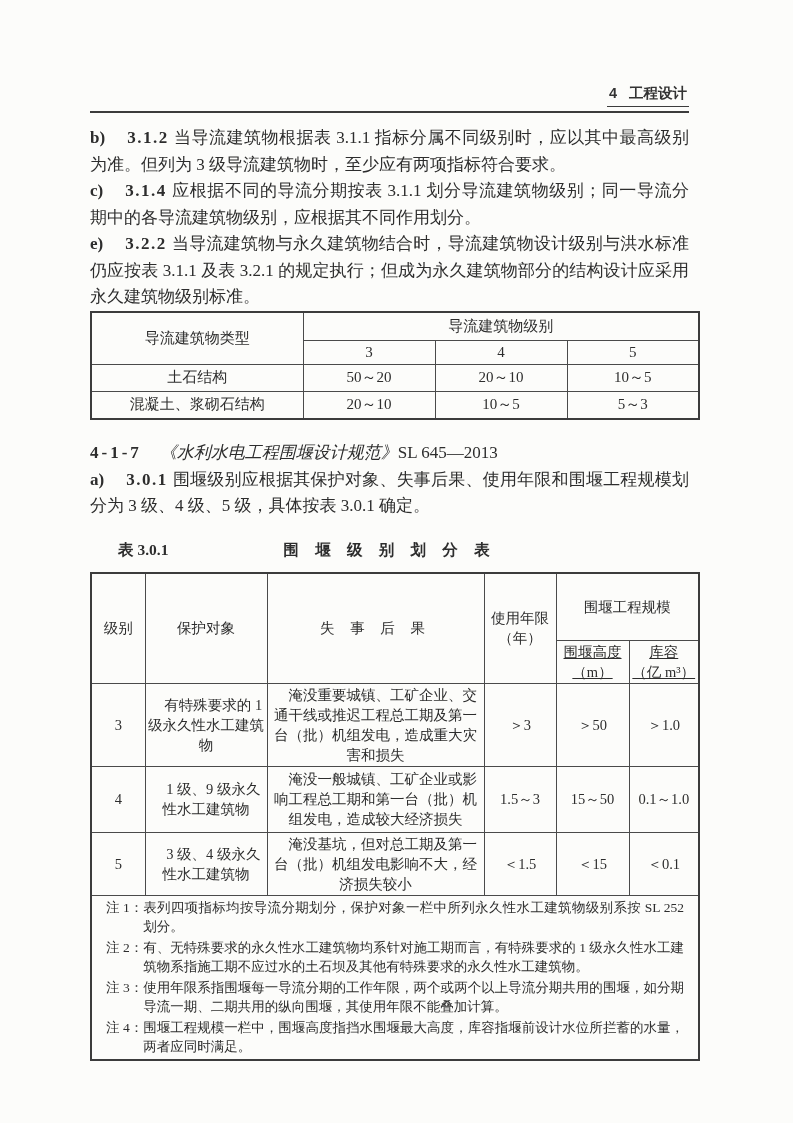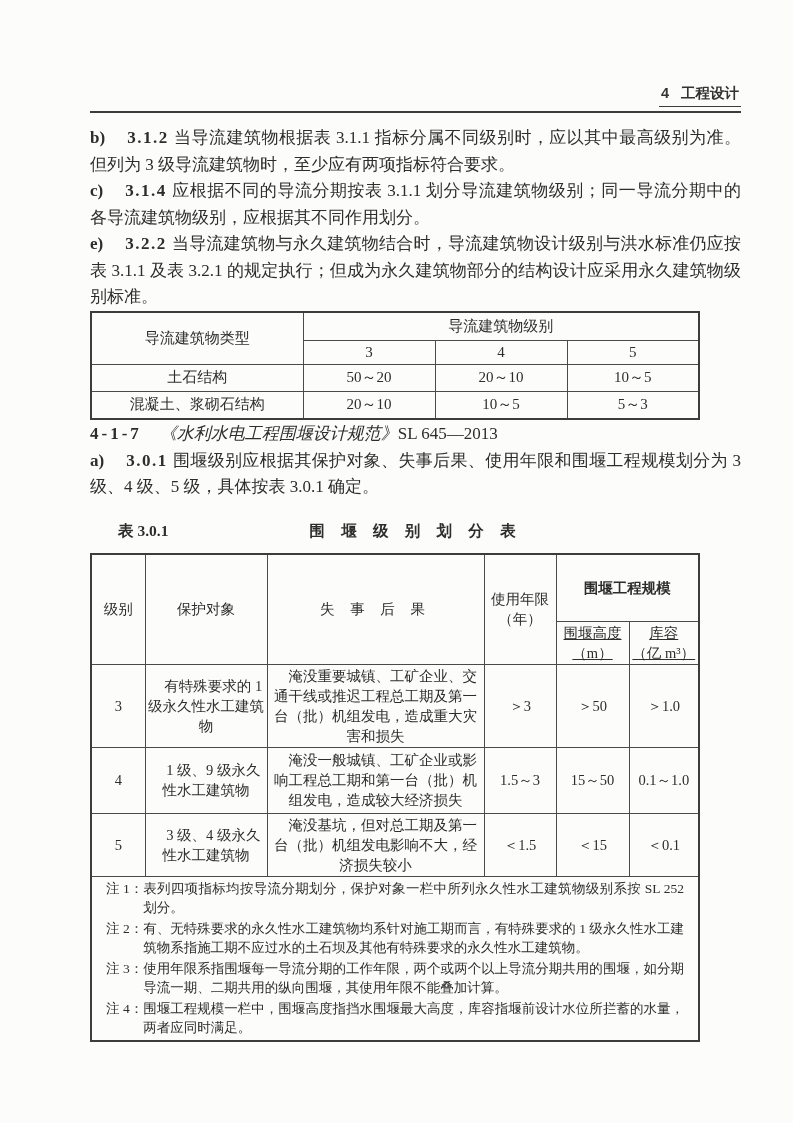--- a/index.html
+++ b/index.html
@@ -3,21 +3,21 @@
 <meta charset="utf-8">
 <style>
   html,body{margin:0;padding:0;background:#ffffff;}
   .page{
     position:relative;
     width:793px;height:1123px;
     box-sizing:border-box;
     background:#fcfcfa;
     color:#2d2d2d;
     font-family:"Liberation Serif","DejaVu Serif",serif;
-    padding:84px 52px 0 90px;
+    padding:84px 104px 0 90px;
     overflow:hidden;
   }
   
   .hdr{ text-align:right; font-family:"Liberation Sans","DejaVu Sans",sans-serif; font-size:14.5px; font-weight:600; color:#333; }
   .hdr-inner{ display:inline-block; border-bottom:1.5px solid #3c3c3c; padding:0 2px 3px 2px; }
   .hdr-no{ margin-right:12px; }
   .hdr-rule{ border-top:2px solid #3c3c3c; margin-top:4px; height:0; }
   
   .bodytext{ margin-top:12px; font-size:17px; line-height:26.5px; text-align:justify; }
   .bodytext p{ margin:0; }
@@ -38,28 +38,28 @@
   table.t321 td{ height:24px; }
   table.t321 tr.grp td{ height:25px; }
   table.t321 tr.grades td{ height:21px; }
   table.t301{ font-size:14.5px; margin-top:2px; }
   table.t301 td{ line-height:20px; }
   .pre{ white-space:pre-line; }
   .lsp{ letter-spacing:6px; }
   td.cell-left{ text-align:justify; padding:5px 10px 5px 10px; line-height:21.5px; text-indent:1em; }
   tr.hrow td{ height:64px; }
   tr.hrow-sub td{ height:40px;text-decoration:underline; }
-  td.scale-grp{ height:24px;font-weight:bold; }
+  td.scale-grp{ height:24px; }
   
   td.notes-cell{ text-align:left; padding:7px 12px 9px 15px; }
   .note{ display:flex; font-size:13.5px; line-height:19.5px; text-align:justify; margin:1px 12px; }
   .note-label{ flex:0 0 auto; white-space:pre; }
   .note-text{ flex:1 1 auto; }
   
-  .sec{ font-size:17px; line-height:27px; }
+  .sec{ margin-top:19px; font-size:17px; line-height:27px; }
   .sec-num{ font-weight:bold; letter-spacing:3px; margin-right:18px; }
   .sec-title{ font-style:italic; }
   .sec-code{ font-style:normal; }
 </style>
 </head>
 <body>
 
 <div class="page">
 
   <div class="hdr">

